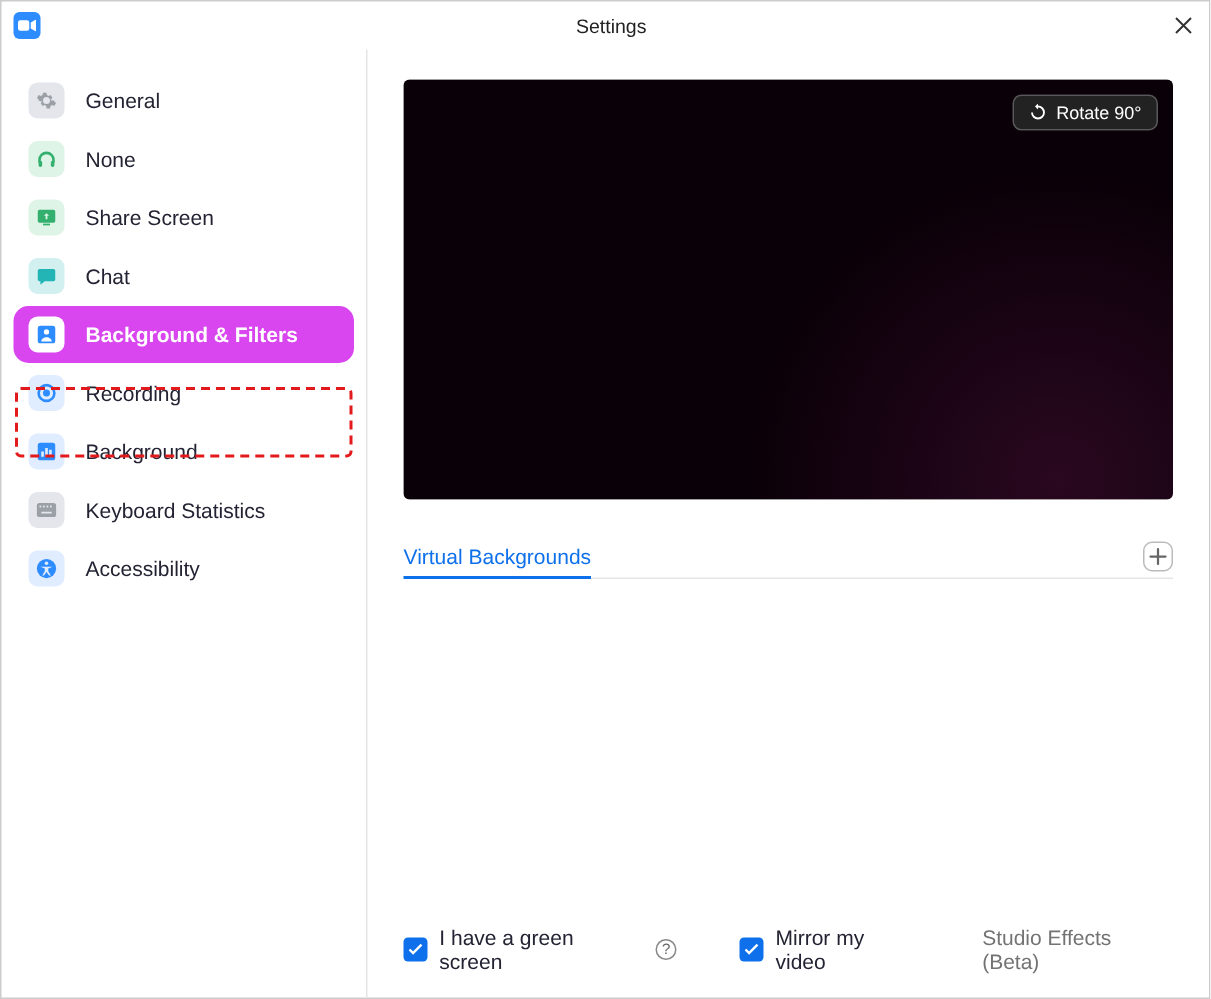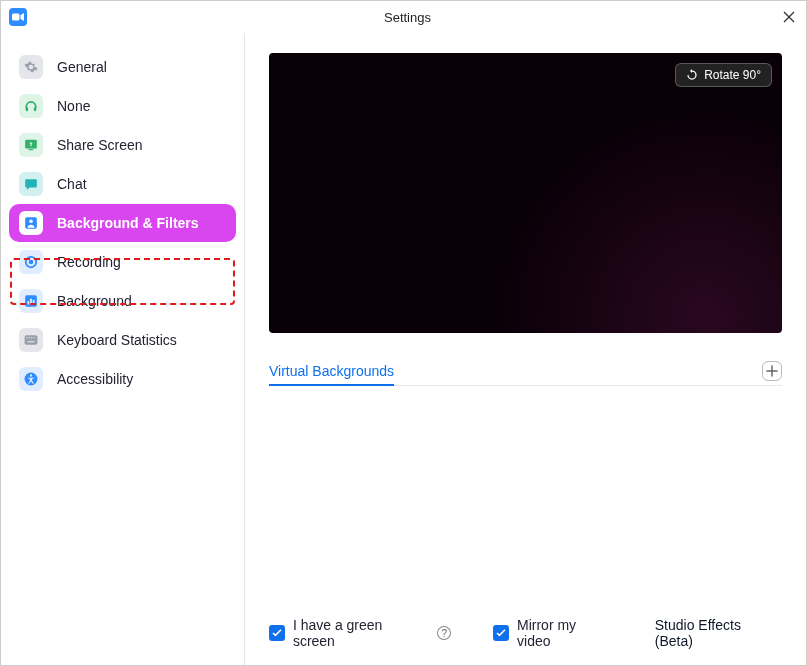--- a/index.html
+++ b/index.html
@@ -263,21 +263,21 @@
     border-radius: 50%;
     display: flex;
     align-items: center;
     justify-content: center;
     font-size: 10px;
     color: #666;
     margin-left: 2px;
   }
   .link {
     margin-left: auto;
-    color: #0f172a;
+    color: #737373;
     cursor: pointer;
   }
 
   
   .ic-gray { background:#e4e6eb; color:#9aa0a6;}
   .ic-blue { background:#e0ecff; color:#2D8CFF;}
   .ic-green{ background:#def4e6; color:#33b06e;}
   .ic-teal { background:#d2f0f0; color:#23b5b5;}
   .ic-white{ background:#fff; color:#2D8CFF; }
 </style>

